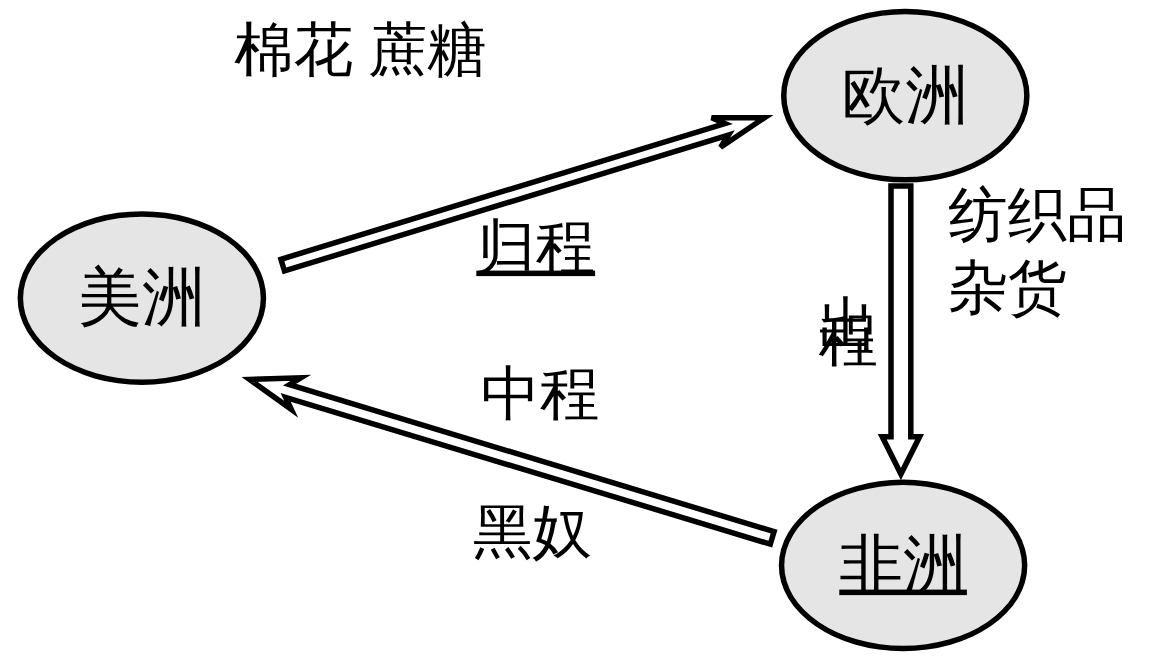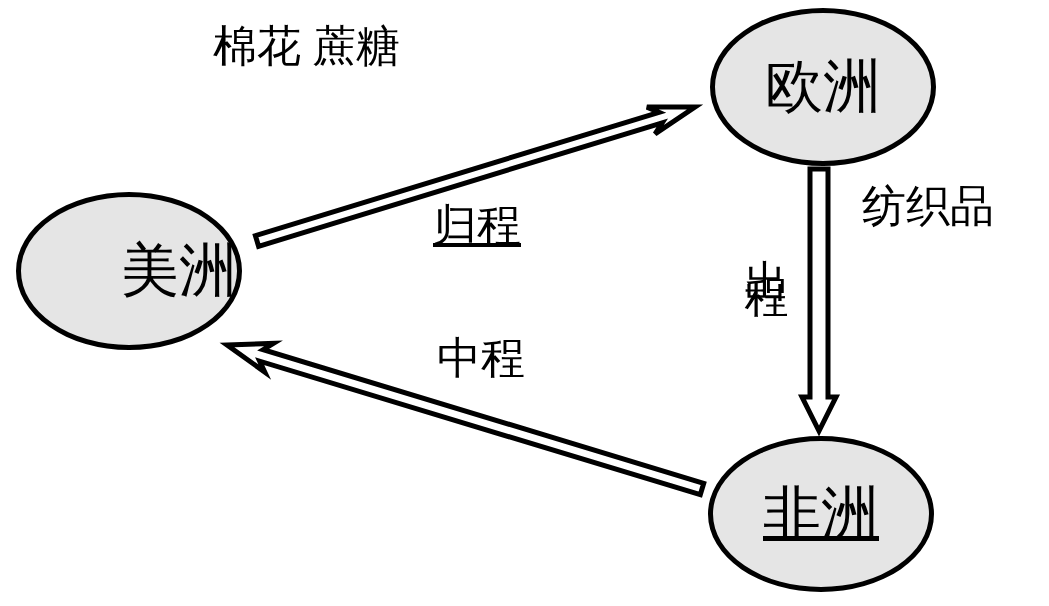--- a/index.html
+++ b/index.html
@@ -31,35 +31,35 @@
     display: flex;
     align-items: center;
     justify-content: center;
     background: #e5e5e5;
   }
   .node span {
     font-size: 58px;
     line-height: 1;
     white-space: nowrap;
   }
-  #node-america { left: 16px;  top: 192px; width: 226px; height: 158px; justify-content: flex-end; }
+  #node-america { left: 16px;  top: 192px; width: 226px; height: 158px; }
   #node-europe  { left: 710px; top: 8px;   width: 226px; height: 158px; }
   #node-africa  { left: 708px; top: 436px; width: 226px; height: 156px; text-decoration: underline; }
 
   .edge-label {
     position: absolute;
-    font-size: 44px;
+    font-size: 54px;
     line-height: 65px;
     white-space: nowrap;
   }
   #return-cargo   { left: 213px; top: 14px;  line-height: 65px; }
   #return-leg     { left: 433px; top: 193px; text-decoration: underline; }
   #middle-leg     { left: 437px; top: 326px; }
   #middle-cargo   { left: 430px; top: 452px; }
-  #outbound-cargo { left: 862px; top: 174px; line-height: 66px; }
+  #outbound-cargo { left: 862px; top: 163px; line-height: 66px; }
   #outbound-leg {
     left: 744px;
     top: 224px;
     writing-mode: vertical-rl;
     text-orientation: upright;
     letter-spacing: 22px;
     line-height: 1;
   }
 </style>
 </head>
@@ -88,18 +88,20 @@
   <div class="edge-label" id="return-cargo">
     <div>棉花 蔗糖</div>
   </div>
 
   <div class="edge-label" id="return-leg">归程</div>
 
   <div class="edge-label" id="outbound-leg">出程</div>
 
   <div class="edge-label" id="outbound-cargo">
     <div>纺织品</div>
+    <div>杂货</div>
   </div>
 
   <div class="edge-label" id="middle-leg">中程</div>
 
+  <div class="edge-label" id="middle-cargo">黑奴</div>
 
 </div>
 
 </body></html>

